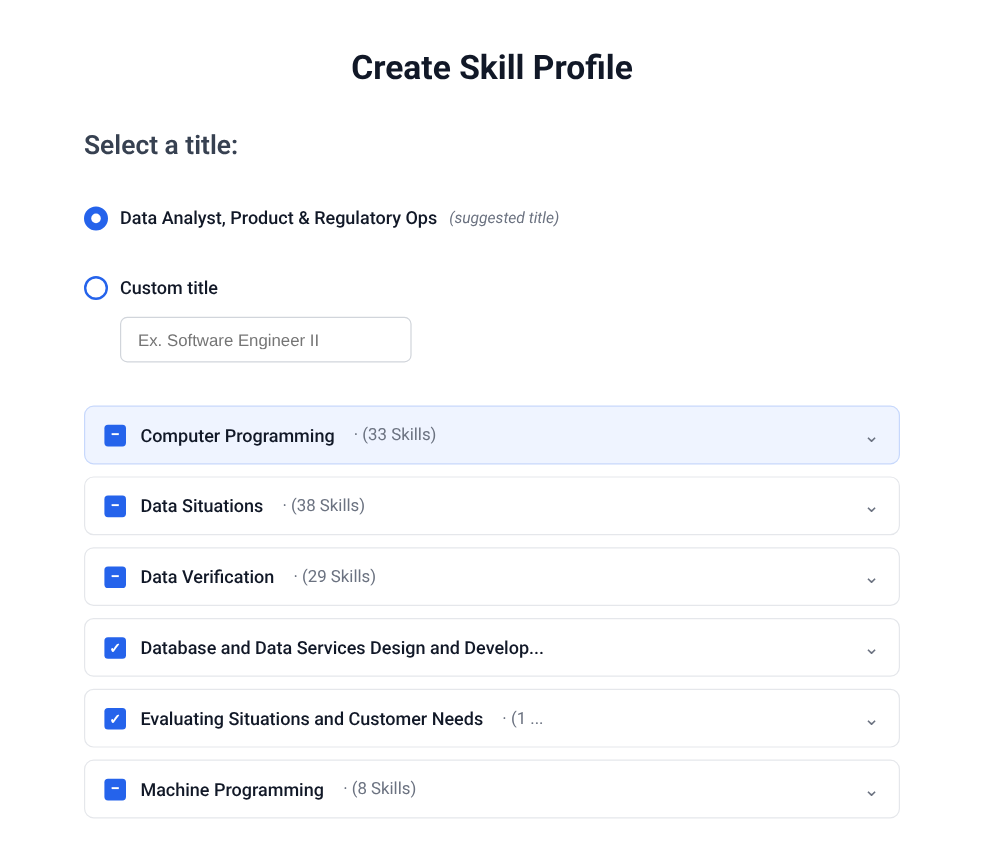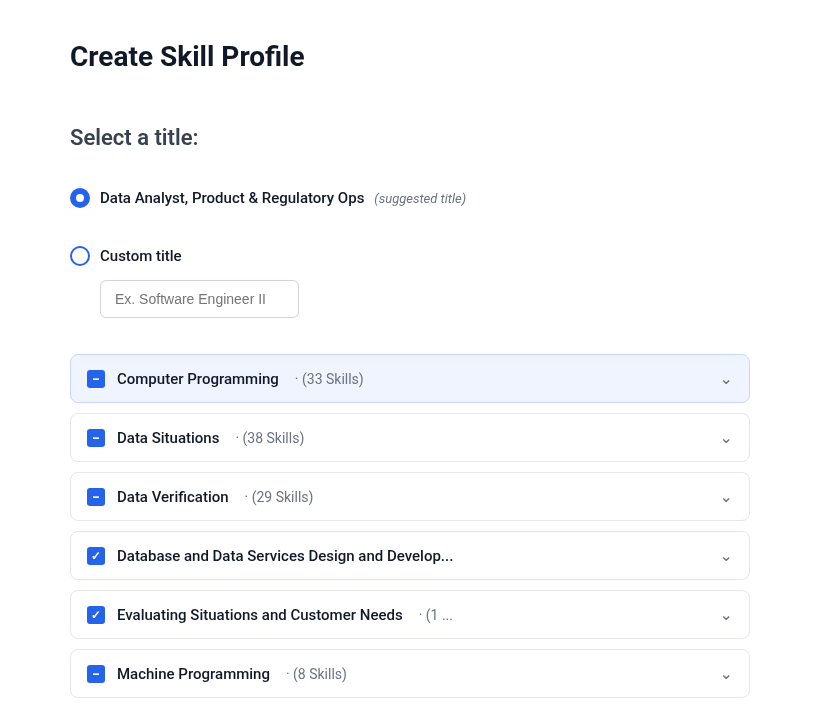--- a/index.html
+++ b/index.html
@@ -20,21 +20,22 @@
     }
 
     .page-container {
       width: 100%;
       max-width: 680px;
     }
 
     .page-title {
       font-size: 28px;
       font-weight: 700;
-      margin-bottom: 52px;
+      text-align: center;
+      margin-bottom: 36px;
       color: #111827;
     }
 
     .section-label {
       font-size: 22px;
       font-weight: 600;
       color: #374151;
       margin-bottom: 16px;
     }
 
@@ -86,21 +87,21 @@
 
     .suggested-badge {
       font-size: 13px;
       color: #6b7280;
       font-style: italic;
     }
 
     .custom-title-input {
       margin-left: 30px;
       margin-top: 4px;
-      width: 199px;
+      width: 243px;
       padding: 10px 14px;
       border: 1px solid #d1d5db;
       border-radius: 6px;
       font-size: 14px;
       color: #ef4444;
       outline: none;
     }
 
     .skillsets-section {
       margin-top: 8px;

